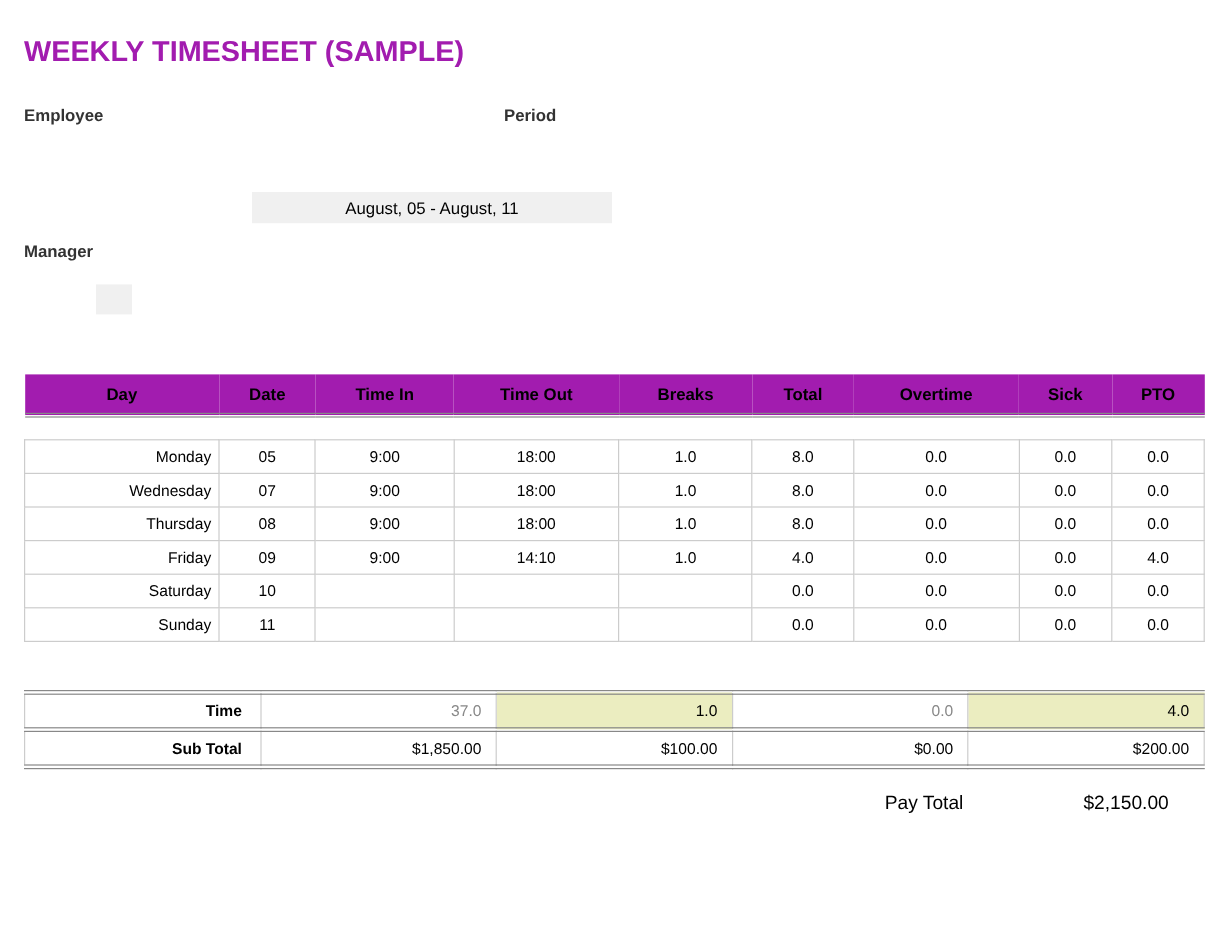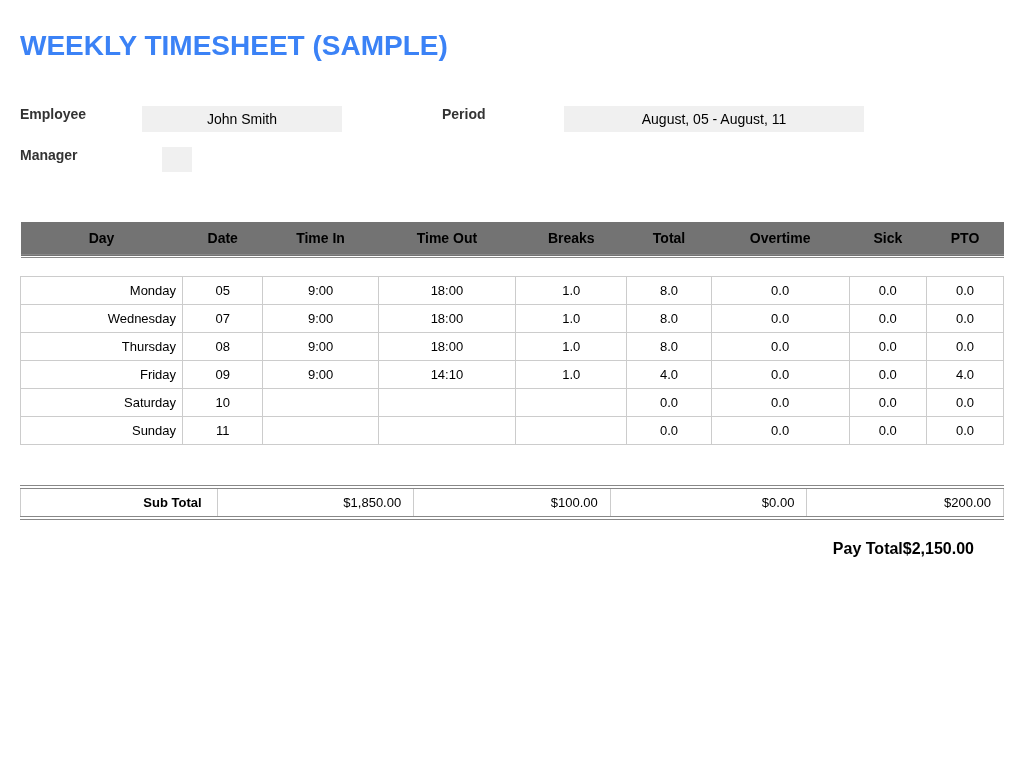--- a/index.html
+++ b/index.html
@@ -7,71 +7,73 @@
       margin: 0;
       padding: 0;
     }
     body {
       font-family: Verdana, Geneva, sans-serif;
       background: #fff;
       padding: 30px 20px;
       width: 1024px;
     }
     .title {
-      font-size: 28px;
-      font-weight: bold;
-      color: #3b82f6;
-      margin-bottom: 44px;
+      font-size: 24px;
+      font-weight: bold;
+      color: #a21caf;
+      margin-bottom: 30px;
     }
     .info-row {
       display: flex;
       gap: 100px;
       margin-bottom: 15px;
     }
     .info-item {
       display: flex;
-      align-items: flex-start;
-      gap: 32px;
+      align-items: flex-end;
+      gap: 20px;
+      flex-direction: column;
     }
     .info-label {
       font-weight: bold;
       font-size: 14px;
       color: #333;
       min-width: 90px;
     }
     .info-value {
       background: #f0f0f0;
       padding: 5px 30px;
       font-size: 14px;
       text-align: center;
       min-width: 200px;
     }
     .info-value.wide {
       min-width: 300px;
+      margin-top: 36px;
     }
     .small-box {
       background: #f0f0f0;
       width: 30px;
       height: 25px;
       display: inline-block;
       margin-left: 20px;
     }
     .table-wrapper {
       margin-top: 50px;
     }
     table {
       width: 100%;
       border-collapse: collapse;
     }
     thead th {
       font-weight: bold;
       font-size: 14px;
       padding: 8px 6px;
       text-align: center;
-      background: #737373;
+      background: #a21caf;
     }
     thead tr {
       border-bottom: 4px double #888;
     }
     .spacer-row td {
       height: 20px;
       border: none;
     }
     tbody td {
       border: 1px solid #ccc;
@@ -110,34 +112,34 @@
     .summary-table td.highlight {
       background: #ebedc0;
     }
     .summary-table td.gray-val {
       color: #888;
     }
     .pay-total-wrapper {
       display: flex;
       justify-content: flex-end;
       margin-top: 20px;
+      gap: 100px;
       padding-right: 30px;
-      font-weight: bold;
+      font-weight: normal;
       font-size: 16px;
     }
   </style>
 </head>
 <body>
 
 <h1 class="title">WEEKLY TIMESHEET (SAMPLE)</h1>
 
 <div class="info-row">
   <div class="info-item">
     <span class="info-label">Employee</span>
-    <span class="info-value">John Smith</span>
   </div>
   <div class="info-item">
     <span class="info-label">Period</span>
     <span class="info-value wide">August, 05 - August, 11</span>
   </div>
 </div>
 
 <div class="info-row">
   <div class="info-item">
     <span class="info-label">Manager</span>
@@ -230,20 +232,27 @@
           <td>0.0</td>
           <td>0.0</td>
         </tr>
       </tbody>
   </table>
 </div>
 
 <div class="summary-wrapper">
   <table class="summary-table">
     <tbody>
+        <tr>
+      <td class="sum-label">Time</td>
+      <td class="gray-val">37.0</td>
+      <td class="highlight">1.0</td>
+      <td class="gray-val">0.0</td>
+      <td class="highlight">4.0</td>
+    </tr>
     <tr>
       <td class="sum-label">Sub Total</td>
       <td>$1,850.00</td>
       <td>$100.00</td>
       <td>$0.00</td>
       <td>$200.00</td>
     </tr>
   </tbody>
     </table>
 </div>

